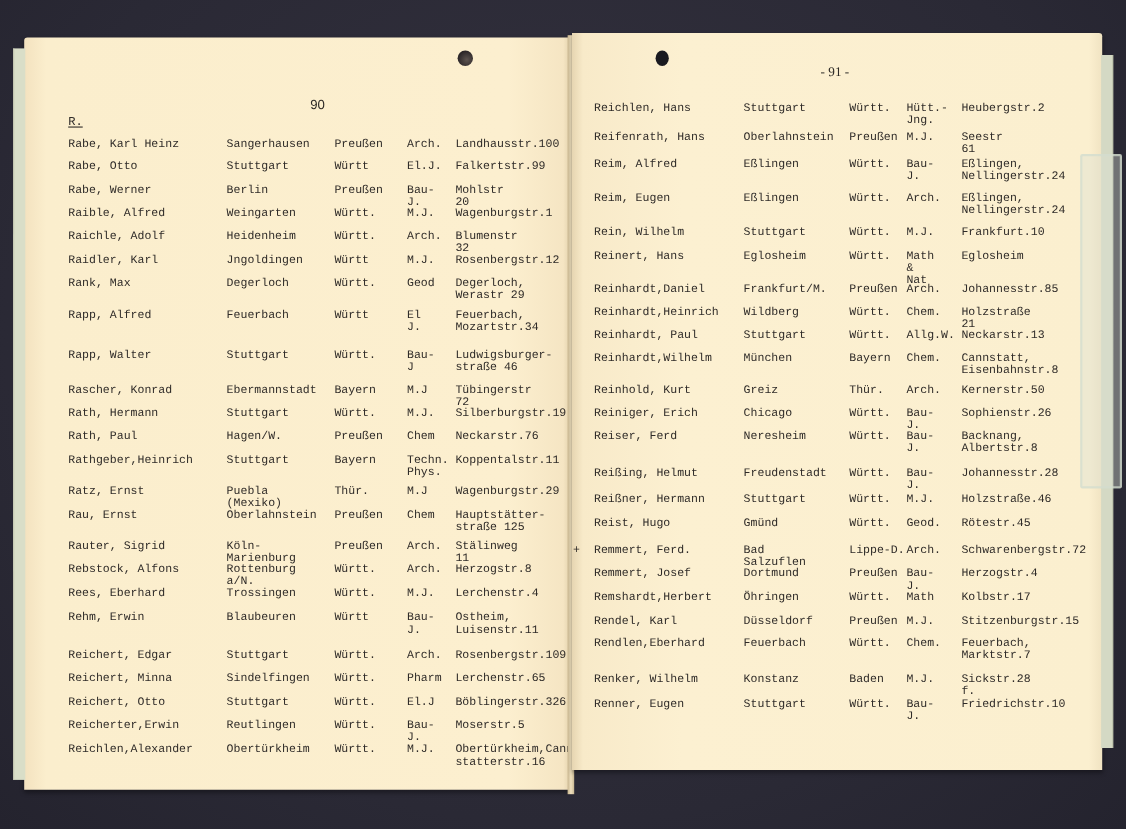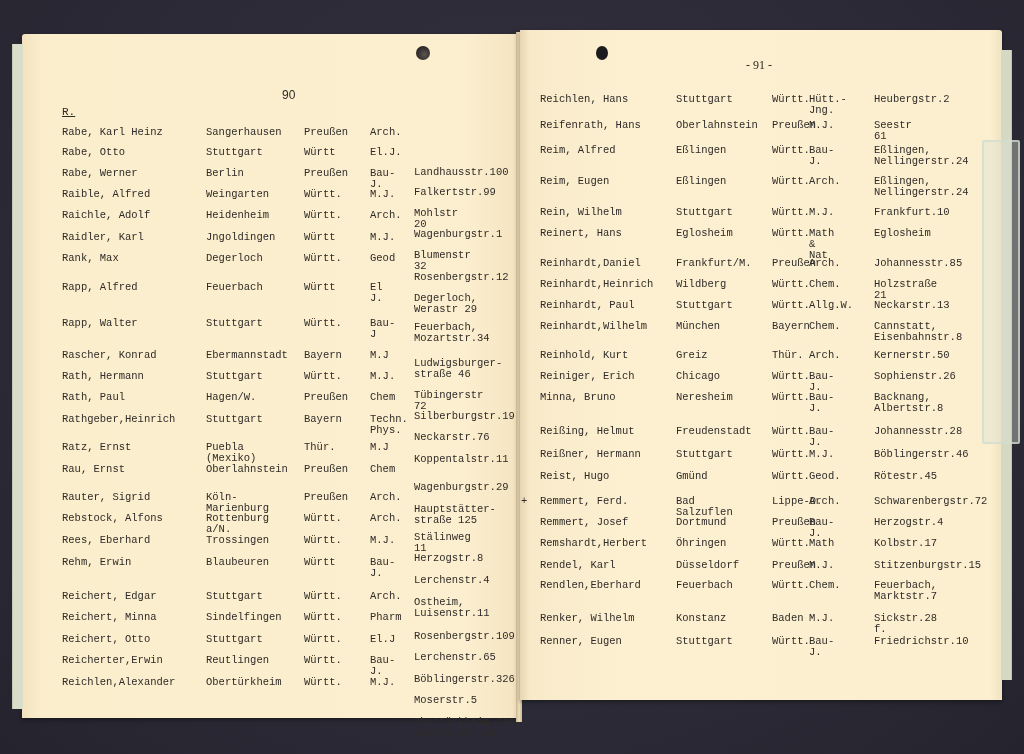--- a/index.html
+++ b/index.html
@@ -62,25 +62,25 @@
   }
   .entry { position:absolute; font-size:10.5px; color:#2f2b28; line-height:11px; }
   .entry .c { position:absolute; white-space:pre; }
   .entry .mark { position:absolute; left:-19px; }
   .left .entry { left:40px; }
   .right .entry { left:20px; }
   .left .c.name { left:0; }
   .left .c.city { left:144px; }
   .left .c.state { left:242px; }
   .left .c.dept { left:308px; }
-  .left .c.addr { left:352px;margin-top:40px; }
+  .left .c.addr { left:352px; }
   .right .c.name { left:0; }
   .right .c.city { left:136px; }
   .right .c.state { left:232px; }
-  .right .c.dept { left:269px; }
+  .right .c.dept { left:284px; }
   .right .c.addr { left:334px; }
   .c.multi { white-space:pre-line; }
 </style>
 </head>
 <body>
 
 <div class="backdrop"></div>
 
 <div class="binder-tab left"></div>
 
@@ -367,42 +367,42 @@
       <div class="entry" style="top: 341px;">
         <span class="mark"></span>
         <span class="c name">Reiniger, Erich</span>
         <span class="c city multi">Chicago</span>
         <span class="c state">Württ.</span>
         <span class="c dept multi">Bau-J.</span>
         <span class="c addr multi">Sophienstr.26</span>
       </div>
       <div class="entry" style="top: 362px;">
         <span class="mark"></span>
-        <span class="c name">Minna, Bruno</span>
+        <span class="c name">Reiser, Ferd</span>
         <span class="c city multi">Neresheim</span>
         <span class="c state">Württ.</span>
         <span class="c dept multi">Bau-J.</span>
         <span class="c addr multi">Backnang,
 Albertstr.8</span>
       </div>
       <div class="entry" style="top: 396px;">
         <span class="mark"></span>
         <span class="c name">Reißing, Helmut</span>
         <span class="c city multi">Freudenstadt</span>
         <span class="c state">Württ.</span>
         <span class="c dept multi">Bau-J.</span>
         <span class="c addr multi">Johannesstr.28</span>
       </div>
       <div class="entry" style="top: 419px;">
         <span class="mark"></span>
         <span class="c name">Reißner, Hermann</span>
         <span class="c city multi">Stuttgart</span>
         <span class="c state">Württ.</span>
         <span class="c dept multi">M.J.</span>
-        <span class="c addr multi">Böblingerstr.46</span>
+        <span class="c addr multi">Holzstraße.46</span>
       </div>
       <div class="entry" style="top: 441px;">
         <span class="mark"></span>
         <span class="c name">Reist, Hugo</span>
         <span class="c city multi">Gmünd</span>
         <span class="c state">Württ.</span>
         <span class="c dept multi">Geod.</span>
         <span class="c addr multi">Rötestr.45</span>
       </div>
       <div class="entry" style="top: 466px;">

